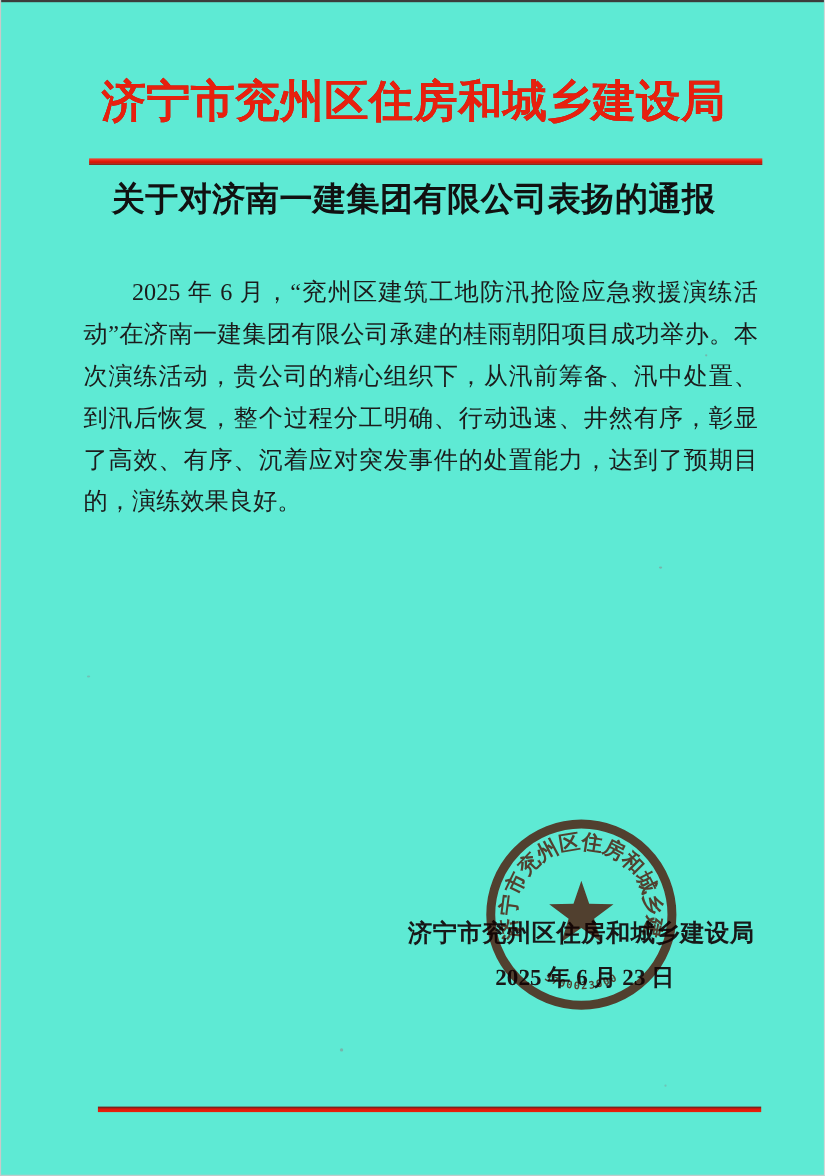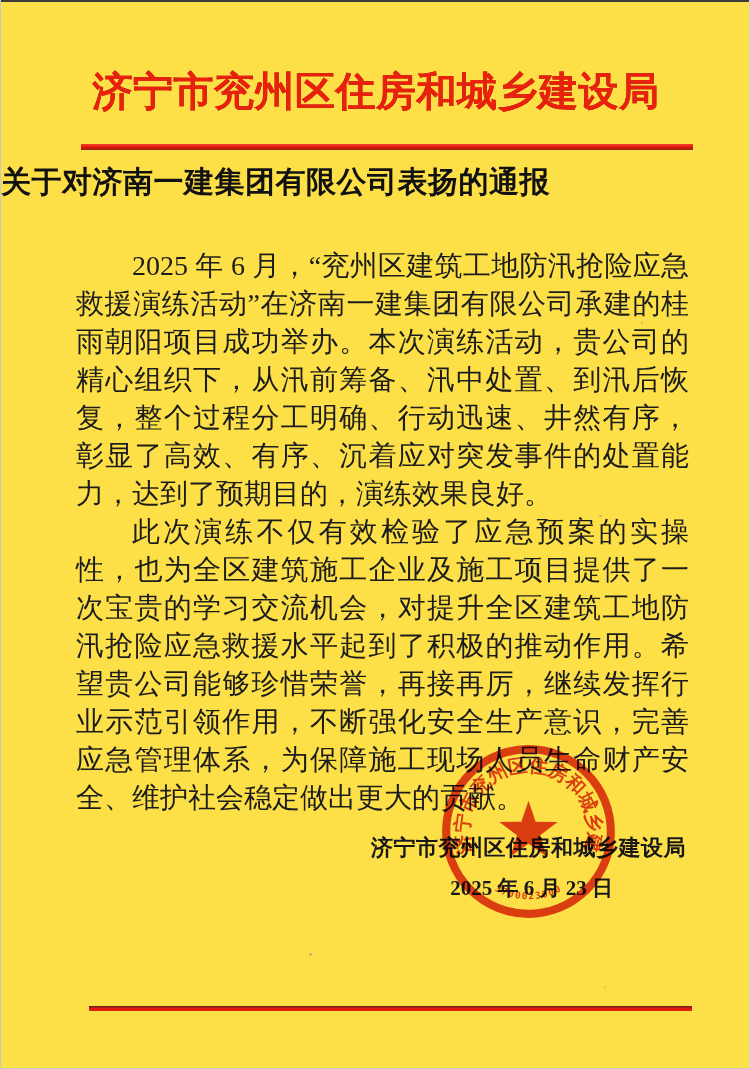--- a/index.html
+++ b/index.html
@@ -1,19 +1,19 @@
 <!DOCTYPE html>
 <html><head>
 <meta charset="utf-8">
 <style>
   html,body{margin:0;padding:0;background:#ffffff;}
   .page{
     position:relative;
     width:750px;height:1069px;
-    background:#fde047;
+    background:#5eead4;
     overflow:hidden;
     box-sizing:border-box;
     border-left:1px solid #c9c9c9;
     border-right:1px solid #d6d6d6;
     border-bottom:1px solid #c9c9c9;
     font-family:"Liberation Serif","DejaVu Serif",serif;
     color:#1d1d1d;
   }
   .scan-top-line{
     position:absolute;top:0;left:0;width:750px;height:2px;
@@ -27,28 +27,28 @@
     letter-spacing:0.5px;
     text-shadow:0 0 0.6px #b00a00;
   }
   .red-rule{
     position:absolute;top:144px;left:80px;width:612px;height:5px;
     background:linear-gradient(#f2392a 15%, #e0190a 55%, #c01507 100%);
     border-bottom:1px solid #8c2a20;
   }
   .doc-title{
     position:absolute;top:160px;left:0;width:750px;
-    margin:0;
+    margin:0;text-align:center;
     font-size:30px;line-height:44px;font-weight:bold;
     color:#111;
     letter-spacing:0.5px;
   }
   .body-text{
     position:absolute;top:247px;left:75px;width:613px;
-    font-size:28px;line-height:38px;
+    font-size:22px;line-height:38px;
     text-align:justify;
     color:#1c1c1c;
   }
   .body-text p{
     margin:0;
     text-indent:2em;
     word-break:break-all;
   }
   .signature{
     position:absolute;top:0;left:0;width:750px;height:1069px;
@@ -89,21 +89,20 @@
   <div class="scan-top-line"></div>
 
   <h1 class="header-title">济宁市兖州区住房和城乡建设局</h1>
 
   <div class="red-rule"></div>
 
   <h2 class="doc-title">关于对济南一建集团有限公司表扬的通报</h2>
 
   <div class="body-text">
     <p>2025 年 6 月，“兖州区建筑工地防汛抢险应急救援演练活动”在济南一建集团有限公司承建的桂雨朝阳项目成功举办。本次演练活动，贵公司的精心组织下，从汛前筹备、汛中处置、到汛后恢复，整个过程分工明确、行动迅速、井然有序，彰显了高效、有序、沉着应对突发事件的处置能力，达到了预期目的，演练效果良好。</p>
-    <p>此次演练不仅有效检验了应急预案的实操性，也为全区建筑施工企业及施工项目提供了一次宝贵的学习交流机会，对提升全区建筑工地防汛抢险应急救援水平起到了积极的推动作用。希望贵公司能够珍惜荣誉，再接再厉，继续发挥行业示范引领作用，不断强化安全生产意识，完善应急管理体系，为保障施工现场人员生命财产安全、维护社会稳定做出更大的贡献。</p>
   </div>
 
   <div class="signature">
     <div class="sig-org">济宁市兖州区住房和城乡建设局</div>
     <div class="sig-date">2025 年 6 月 23 日</div>
   </div>
 
   <svg class="seal" viewBox="0 0 200 200" xmlns="http://www.w3.org/2000/svg">
     <defs>
       <path id="sealArcTop" d="M 38 122.6 A 66 66 0 1 1 162 122.6" fill="none"></path>

